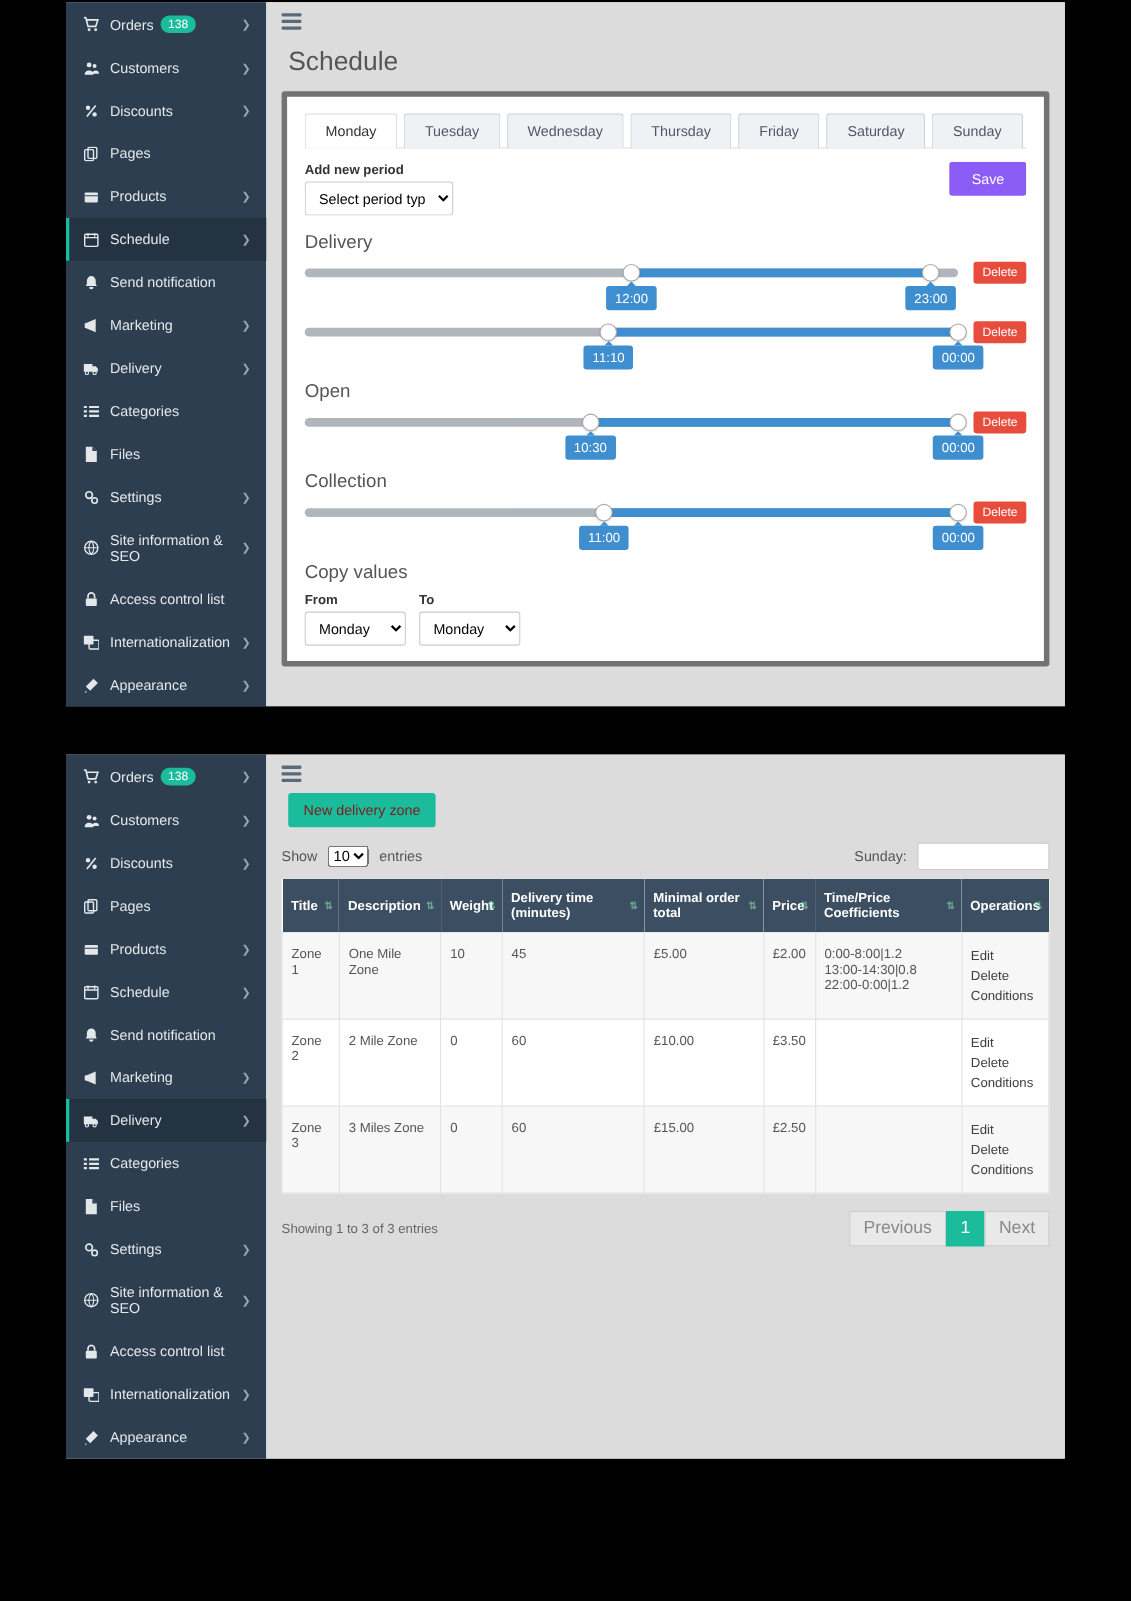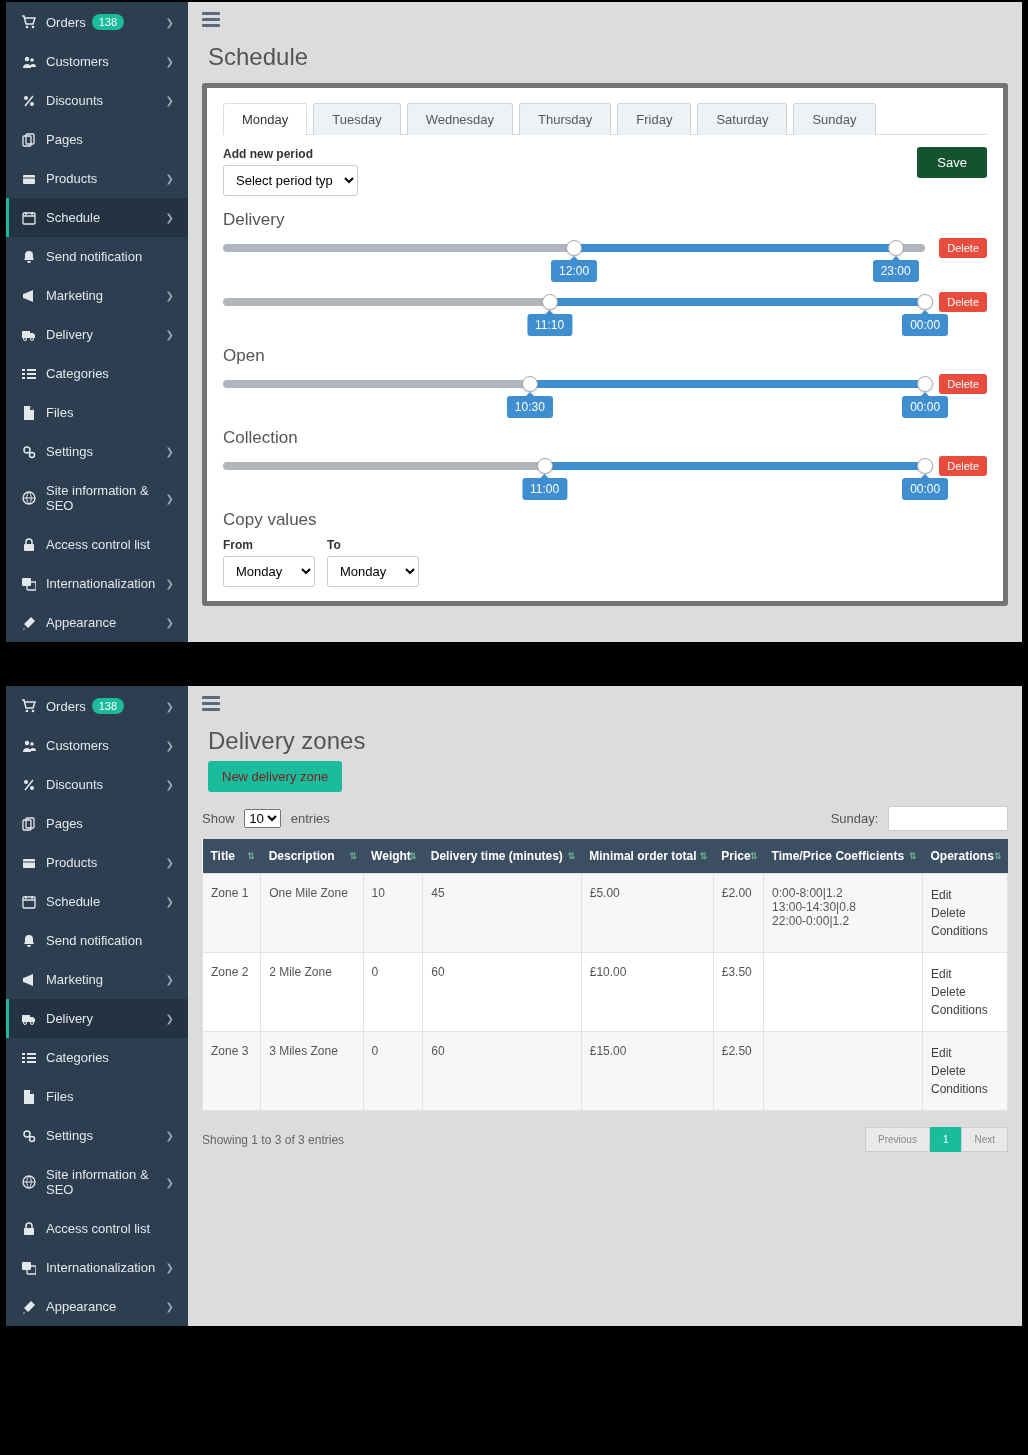--- a/index.html
+++ b/index.html
@@ -1,19 +1,19 @@
 <!DOCTYPE html>
 <html><head>
 <meta charset="utf-8">
 <style>
 * { box-sizing: border-box; margin: 0; padding: 0; }
 body { font-family: "Helvetica Neue", Helvetica, Arial, sans-serif; font-size: 13px; background: #000; }
 
 .page { width: 1028px; background: #000; }
-.panel { width: 1016px; margin: 2px auto; background: #dcdcdc; display: flex; }
+.panel { width: 908px; margin: 2px auto; background: #dcdcdc; display: flex; }
 
 .sidebar { width: 182px; background: #2c3e50; flex-shrink: 0; }
 .nav-item { display: flex; align-items: center; padding: 12px 14px; color: #e4e7ea; font-size: 13px; cursor: pointer; position: relative; }
 .nav-item.active { background: #243342; border-left: 3px solid #1abc9c; padding-left: 11px; }
 .nav-item .icon { width: 18px; margin-right: 8px; display: inline-flex; align-items: center; justify-content: center; flex-shrink: 0; }
 .nav-item .chev { margin-left: auto; font-size: 10px; color: #9aa5b1; }
 .badge { background: #1abc9c; color: #fff; font-size: 11px; padding: 2px 7px; border-radius: 9px; margin-left: 6px; }
 
 .main { flex: 1; background: #dcdcdc; }
 .topbar { padding: 10px 14px; display: flex; align-items: center; }
@@ -24,21 +24,21 @@
 
 .card { background: #fff; margin: 0 14px 16px; border: 5px solid #737373; border-radius: 3px; padding: 14px 16px; }
 
 .tabs { display: flex; gap: 6px; border-bottom: 1px solid #ddd; margin-bottom: 12px; }
 .tab { padding: 8px 18px; background: #eef2f5; border: 1px solid #ccd3da; border-bottom: none; color: #556; font-size: 13px; cursor: pointer; border-radius: 3px 3px 0 0; position: relative; top: 1px; }
 .tab.active { background: #fff; color: #333; border-color: #ddd; }
 
 .form-label { font-weight: bold; font-size: 12px; color: #333; margin-bottom: 4px; display: block; }
 select.form-control { padding: 6px 8px; font-size: 13px; border: 1px solid #ccc; border-radius: 3px; background: #fff; }
 
-.btn-save { background: #14532d; color: #fff; border: none; padding: 8px 20px; border-radius: 3px; cursor: pointer; font-size: 13px; float: right; }
+.btn-save { background: #8b5cf6; color: #fff; border: none; padding: 8px 20px; border-radius: 3px; cursor: pointer; font-size: 13px; float: right; }
 .btn-primary { background: #1abc9c; color: #7f1d1d; border: none; padding: 8px 14px; border-radius: 3px; cursor: pointer; font-size: 13px; display: inline-block; }
 
 .section-title { font-size: 17px; color: #555; margin: 14px 0 8px; font-weight: 400; }
 
 .slider-row { display: flex; align-items: center; gap: 14px; margin-bottom: 34px; }
 .slider-track { flex: 1; height: 8px; background: #b0b6bb; border-radius: 4px; position: relative; }
 .slider-fill { position: absolute; height: 8px; background: #3e8ed0; border-radius: 4px; top: 0; }
 .slider-handle { width: 16px; height: 16px; background: #fff; border: 1px solid #aaa; border-radius: 50%; position: absolute; top: -4px; cursor: grab; box-shadow: 0 1px 2px rgba(0,0,0,.15); }
 .slider-label { position: absolute; top: 16px; background: #3e8ed0; color: #fff; font-size: 12px; padding: 4px 8px; border-radius: 3px; white-space: nowrap; transform: translateX(-50%); }
 .slider-label::before { content: ""; position: absolute; top: -4px; left: 50%; margin-left: -4px; border-left: 4px solid transparent; border-right: 4px solid transparent; border-bottom: 4px solid #3e8ed0; }
@@ -53,21 +53,21 @@
 
 table.data-table { width: calc(100% - 28px); margin: 0 14px 10px; border-collapse: collapse; background: #fff; }
 table.data-table thead th { background: #3c4e62; color: #fff; padding: 10px 8px; text-align: left; font-size: 12px; font-weight: 600; position: relative; }
 table.data-table thead th .sort { position: absolute; right: 6px; top: 50%; transform: translateY(-50%); font-size: 9px; color: #9fb; opacity: .5; }
 table.data-table tbody td { padding: 12px 8px; border: 1px solid #e2e2e2; font-size: 12px; color: #555; vertical-align: top; }
 table.data-table tbody tr:nth-child(odd) { background: #f7f7f7; }
 .op-link { color: #404040; display: block; line-height: 1.5; cursor: pointer; }
 
 .table-footer { display: flex; justify-content: space-between; align-items: center; padding: 6px 14px 14px; font-size: 12px; color: #666; }
 .pager { display: flex; }
-.pager span { padding: 6px 12px; border: 1px solid #ccc; background: #e9e9e9; color: #888; font-size: 10px; }
+.pager span { padding: 6px 12px; border: 1px solid #ccc; background: #e9e9e9; color: #888; font-size: 16px; }
 .pager span.active { background: #1abc9c; color: #fff; border-color: #1abc9c; }
 
 svg.ico { width: 14px; height: 14px; fill: currentColor; }
 </style>
 </head>
 <body>
 
 <svg width="0" height="0" style="position:absolute">
 <defs>
 <g id="i-cart">
@@ -529,21 +529,20 @@
         </div>
       </div>
   <div class="main">
     <div class="topbar">
       <div class="hamb">
             <span></span>
             <span></span>
             <span></span>
           </div>
     </div>
-    <h1 class="page-title" style="padding-bottom:6px">Delivery zones</h1>
     <div style="padding: 0 20px 14px">
       <button class="btn-primary">New delivery zone</button>
     </div>
 
     <div class="table-controls">
       <div>
         <span>Show</span>
         <select><option>10</option></select>
         <span>entries</span>
       </div>

